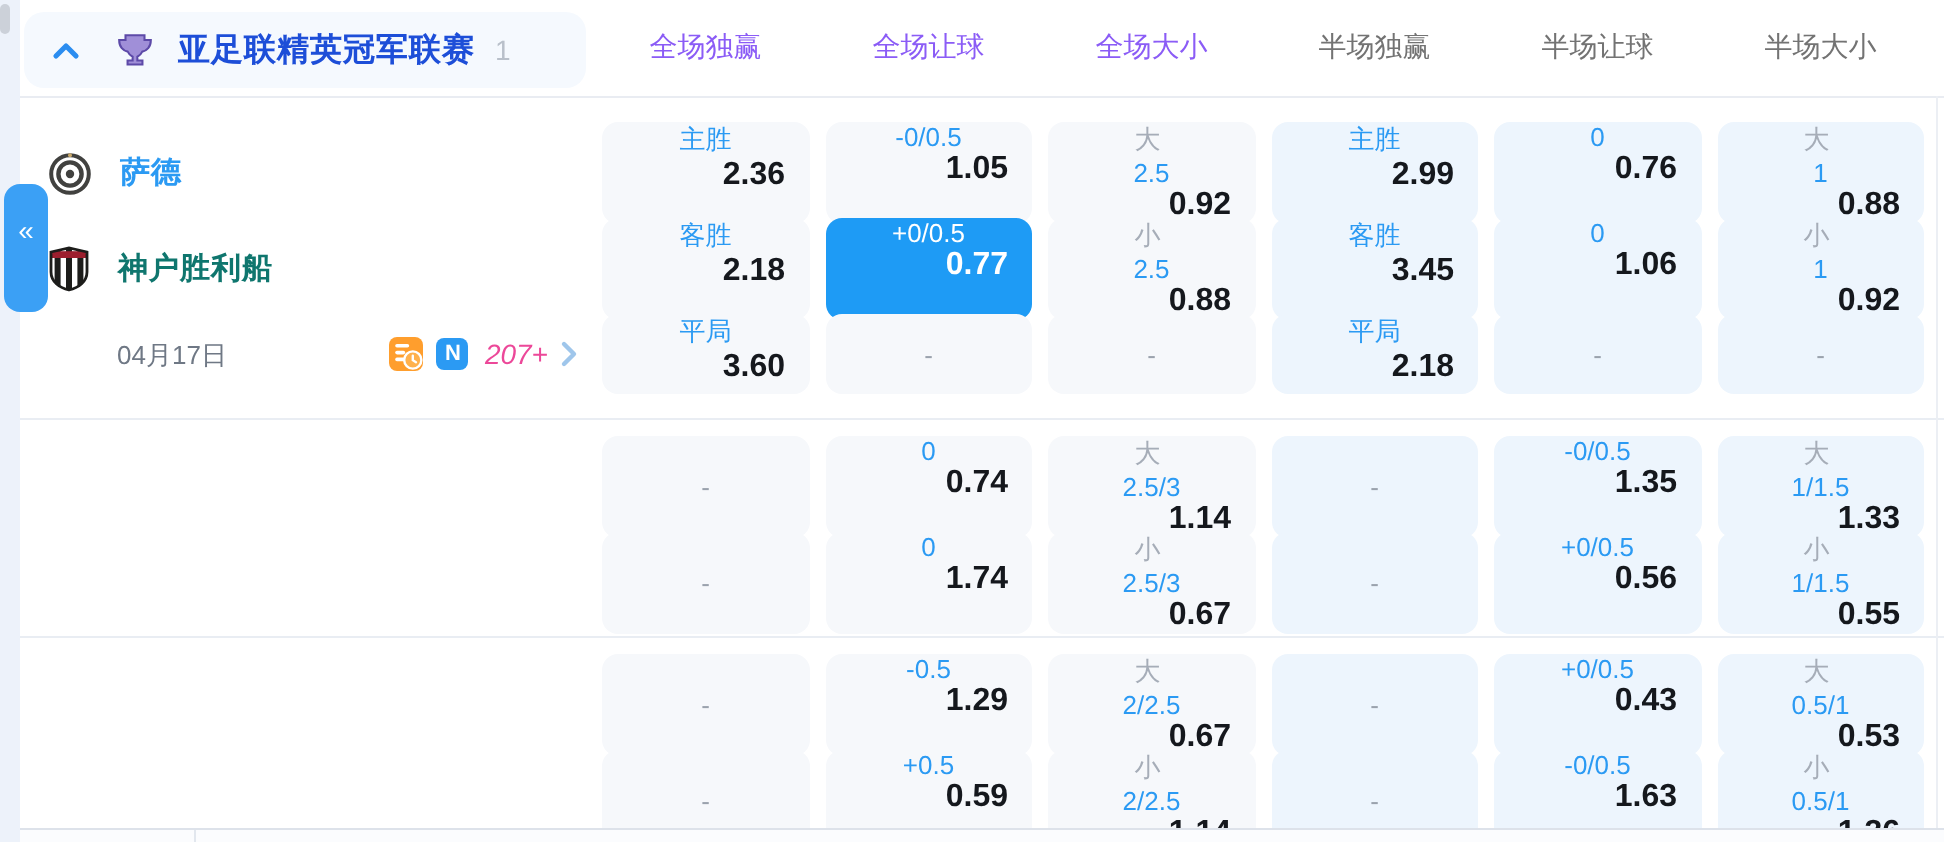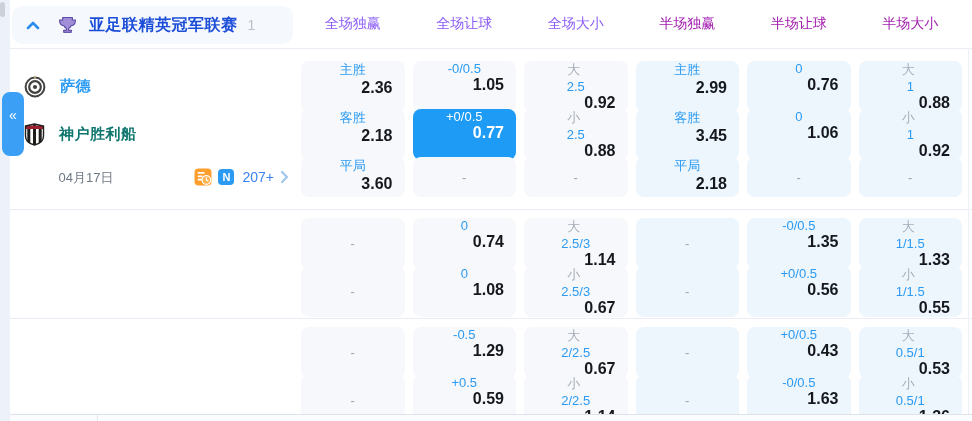--- a/index.html
+++ b/index.html
@@ -15,35 +15,35 @@
   
   .header{height:48px;border-bottom:1px solid #e9ecf2;align-items:center;background:#fff;}
   .hleft{height:100%;display:flex;align-items:center;}
   .league-chip{display:flex;align-items:center;height:38px;width:272px;margin-left:2px;margin-top:2px;
     background:#f5f9fe;border-radius:10px;padding-left:14px;cursor:pointer;}
   .chev{display:flex;align-items:center;margin-right:18px;}
   .trophy{display:flex;align-items:center;margin-right:12px;}
   .lname{font-size:16px;font-weight:bold;color:#1d4ed8;letter-spacing:.5px;white-space:nowrap;}
   .lcount{font-size:14px;color:#b9c0ca;margin-left:10px;}
   .hcol{text-align:center;font-size:14px;color:#8b5cf6;white-space:nowrap;}
-  .hcol.blue{color:#a21caf;}
+  .hcol.blue{color:#737373;}
   
   #rows{display:flex;flex-direction:column;padding-top:12px;}
   .row{height:40px;margin-bottom:8px;align-items:stretch;}
   .sep{border-top:1px solid #e9edf3;margin:4px 0 8px 0;height:0;}
   .leftcell{display:flex;align-items:center;padding-left:14px;}
   .crest{display:flex;align-items:center;margin-right:14px;flex:0 0 auto;}
   .tname{font-size:15px;font-weight:bold;color:#0f766e;letter-spacing:.5px;}
   .tname.home{color:#2b9af3;}
   .infocell{display:flex;align-items:center;justify-content:space-between;padding-left:24px;padding-right:4px;}
   .dateblock{width:104px;text-align:center;font-size:13px;color:#6f7885;line-height:17px;}
   .moreblock{display:flex;align-items:center;gap:6px;cursor:pointer;}
   .nbadge{width:16px;height:16px;border-radius:4px;background:#2b9af3;color:#fff;font-size:11px;font-weight:bold;
     display:flex;align-items:center;justify-content:center;}
-  .morecount{font-size:14px;color:#3b82f6;margin-left:2px;}
+  .morecount{font-size:14px;color:#ec4899;margin-left:2px;font-style:italic;}
   
   .cell{background:#f6f8fb;border-radius:8px;display:flex;align-items:center;
     padding:0 12px;cursor:pointer;min-width:0;flex-direction:column;}
   .cell.half{background:#edf5fd;}
   .cell .lbl{color:#2b9af3;font-size:13px;white-space:nowrap;}
   .cell .side{color:#a6adb8;font-size:13px;margin-right:4px;}
   .cell .val{margin-left:auto;font-size:16px;font-weight:bold;color:#15181d;white-space:nowrap;}
   .cell.selected{background:#1e9bf5;}
   .cell.selected .lbl,.cell.selected .side,.cell.selected .val{color:#fff;}
   .cell.dashcell{justify-content:center;cursor:default;}
@@ -254,21 +254,21 @@
           <span class="val">1.33</span>
         </div>
       </div>
       <div class="row grid">
         <div></div>
         <div class="cell dashcell">
           <span class="dash">-</span>
         </div>
         <div class="cell">
           <span class="lbl">0</span>
-          <span class="val">1.08</span>
+          <span class="val">1.74</span>
         </div>
         <div class="cell">
           <span class="side">小</span>
           <span class="lbl">2.5/3</span>
           <span class="val">0.67</span>
         </div>
         <div class="cell dashcell half">
           <span class="dash">-</span>
         </div>
         <div class="cell half">

